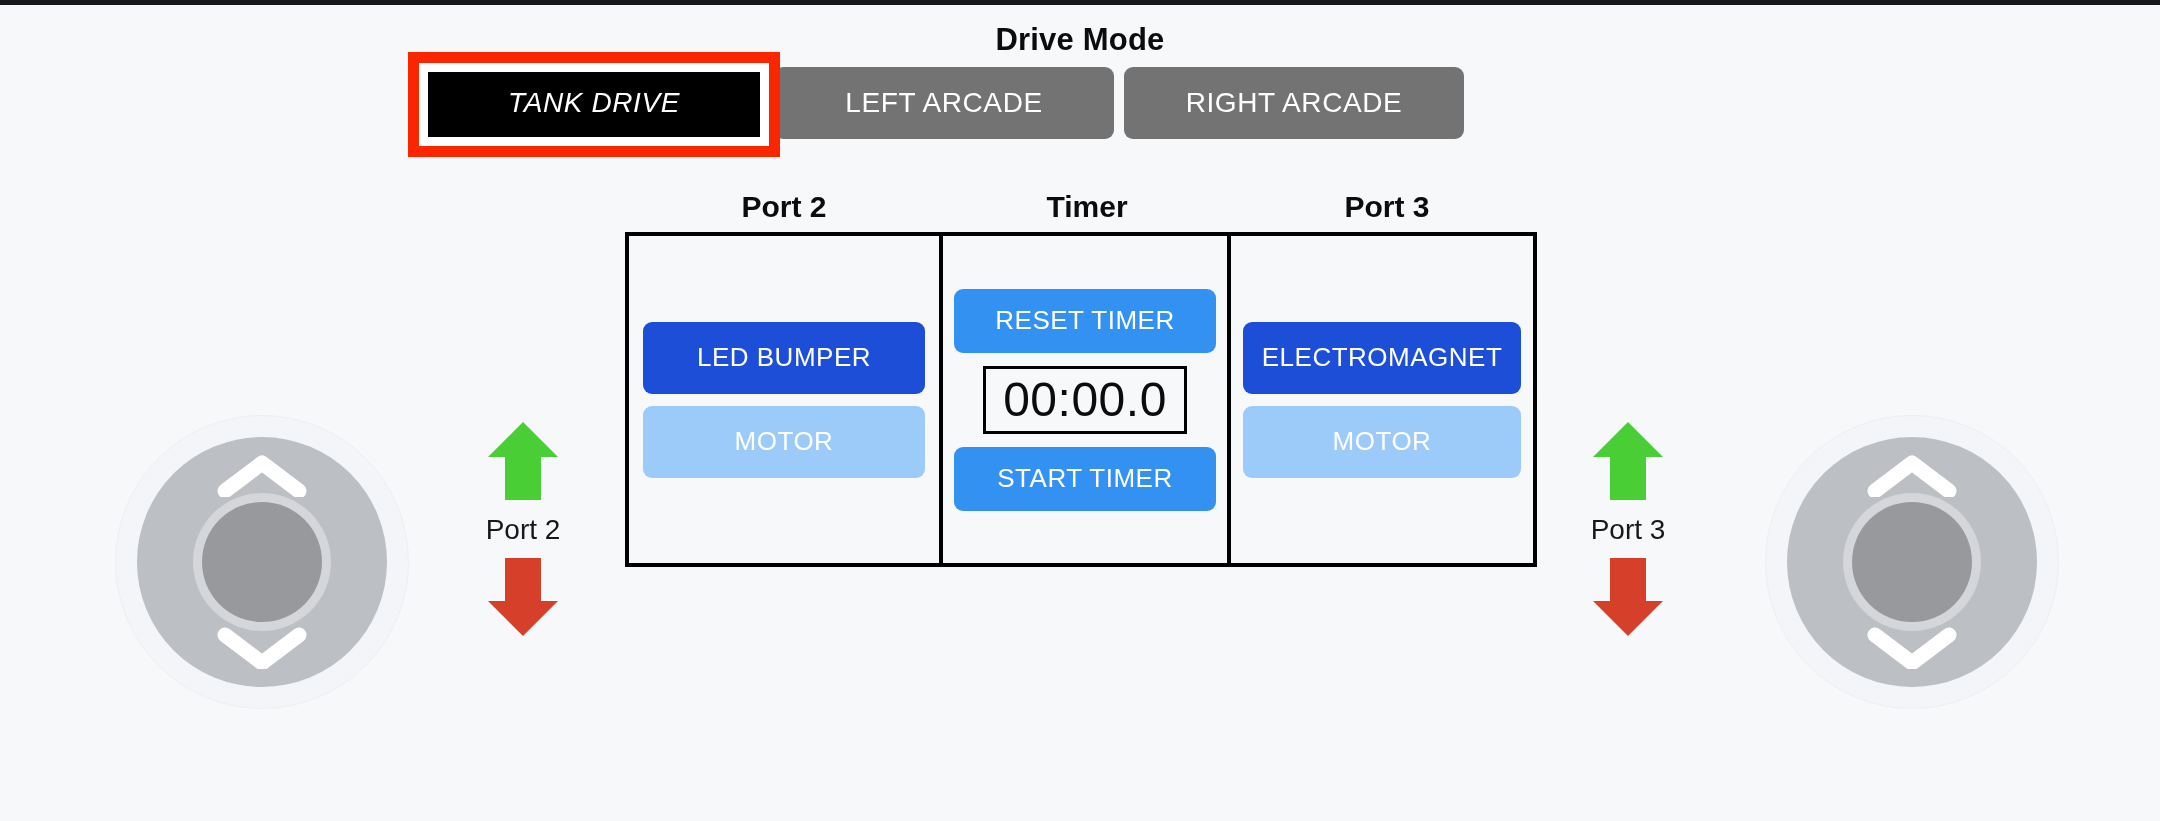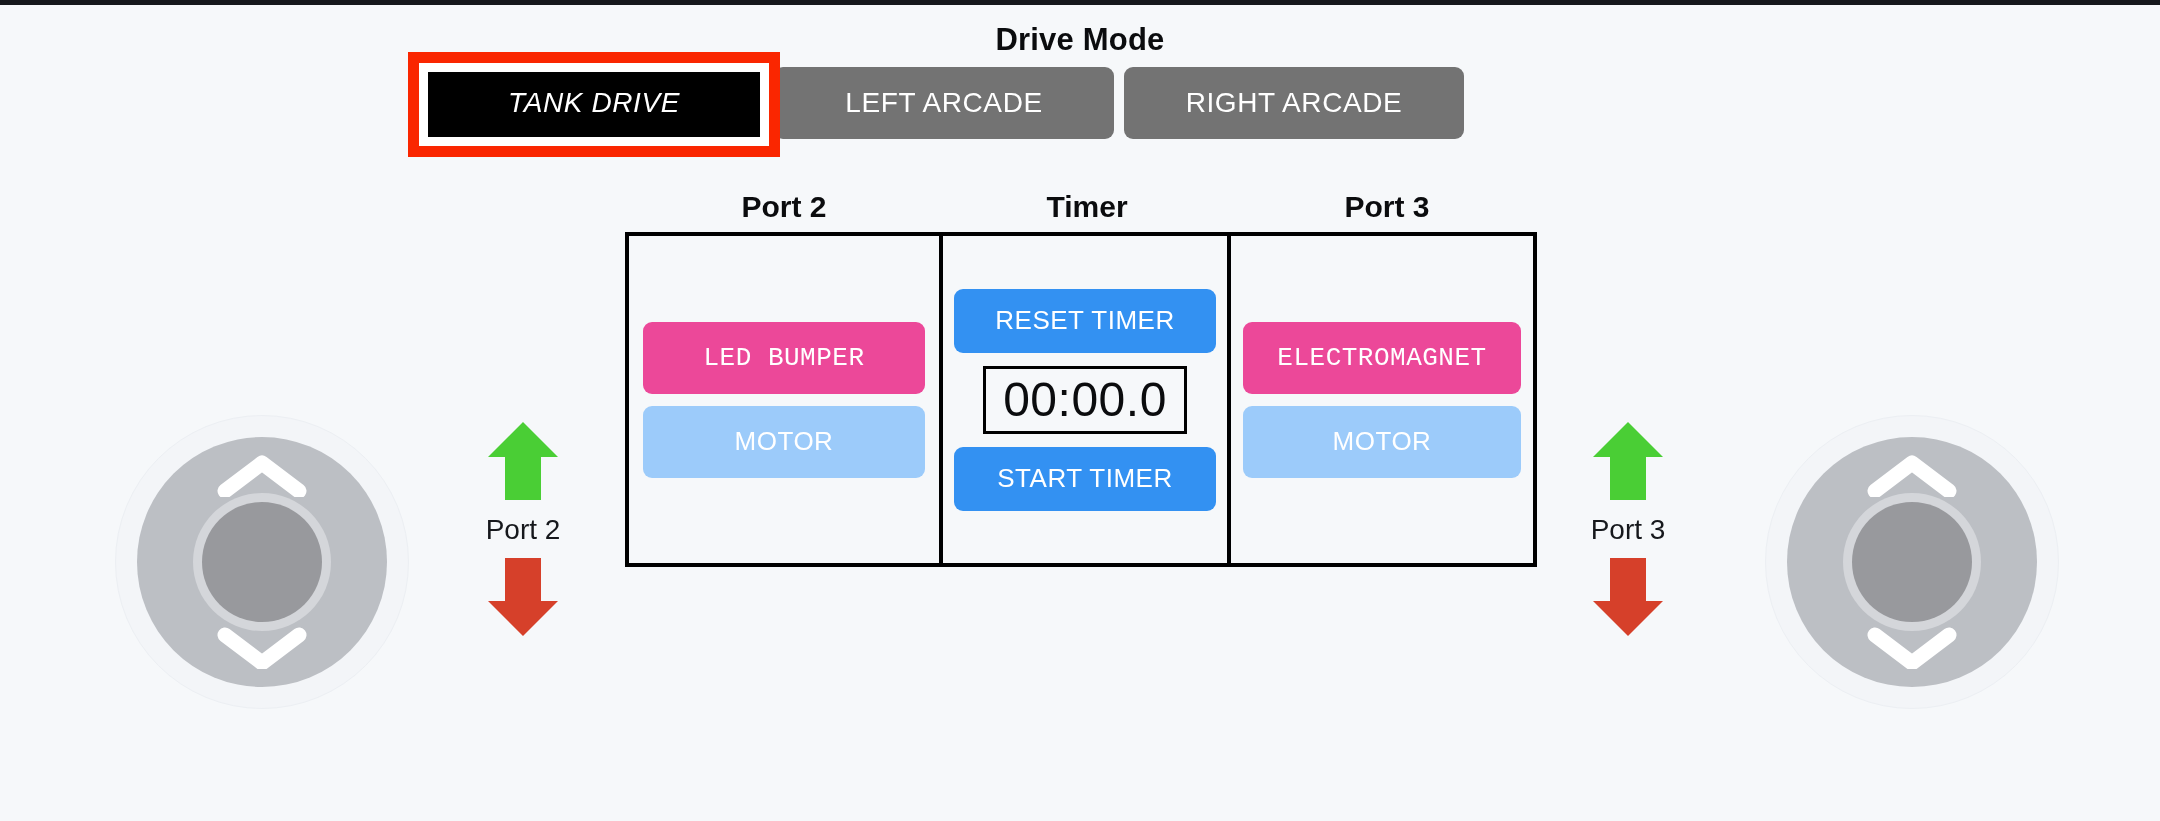--- a/index.html
+++ b/index.html
@@ -128,21 +128,21 @@
     border-radius: 9px;
     color: #ffffff;
     font-size: 26px;
     font-family: "Liberation Sans", sans-serif;
     letter-spacing: .5px;
     display: flex;
     align-items: center;
     justify-content: center;
     cursor: pointer;
   }
-  .port-btn.primary   { background: #ec4899; font-family: Liberation Mono, monospace; }
+  .port-btn.primary   { background: #1d4ed8; }
   .port-btn.secondary { background: #9ccbfa; }
   .port-btn + .port-btn { margin-top: 12px; }
 
   .panel-port3 .port-btn { width: 278px; }
 
   
   .timer-btn {
     width: 262px;
     height: 64px;
     border: none;

